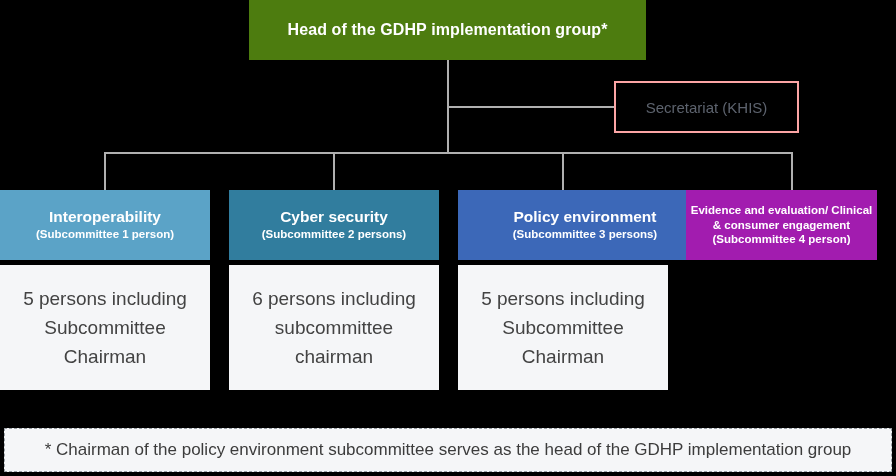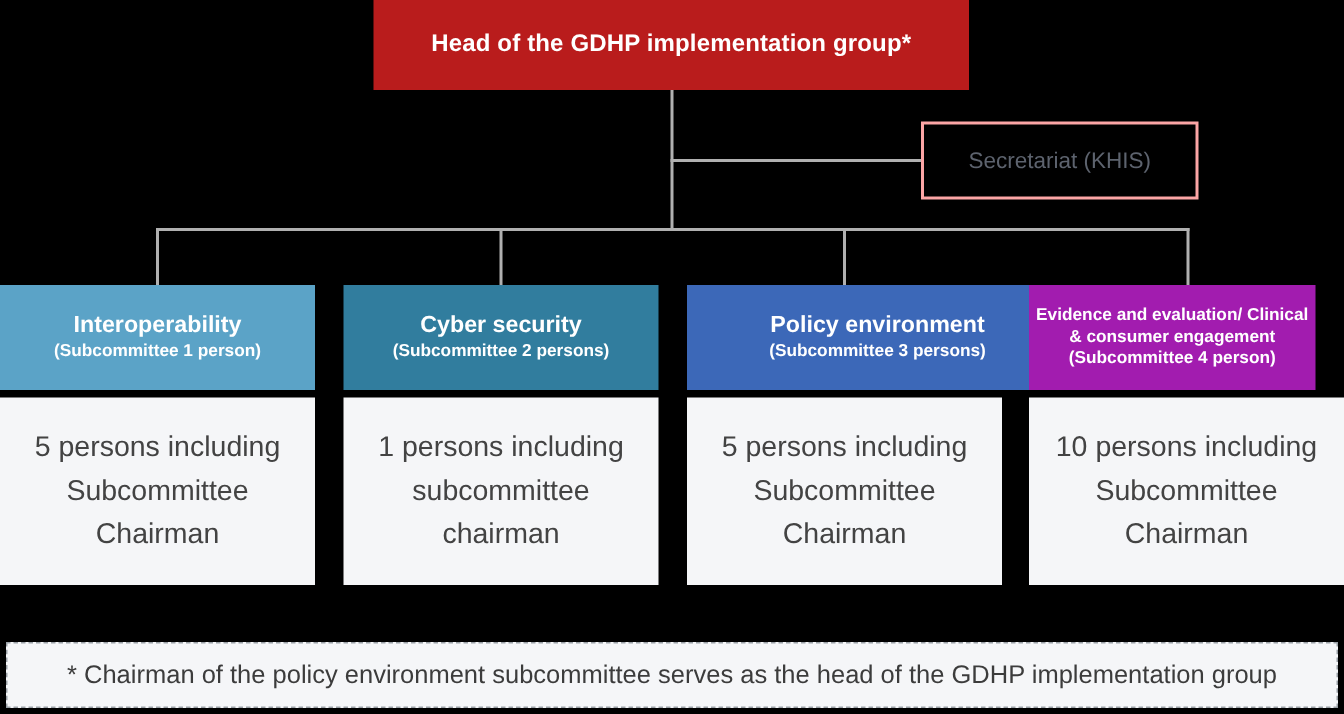--- a/index.html
+++ b/index.html
@@ -38,21 +38,21 @@
   .line-v { width: 2px; }
   .line-h { height: 2px; }
 
   
   .head-box {
     position: absolute;
     left: 249px;
     top: 0px;
     width: 397px;
     height: 60px;
-    background: #b91c1c;
+    background: #4d7c0f;
     display: flex;
     align-items: center;
     justify-content: center;
     box-sizing: border-box;
   }
   .head-box .head-label {
     color: #ffffff;
     font-size: 16px;
     font-weight: bold;
     letter-spacing: 0.1px;
@@ -189,41 +189,38 @@
       <span class="body-text">5 persons including Subcommittee Chairman</span>
     </div>
   </div>
 
   <div class="column" style="left:229px; width:253px;">
     <div class="col-header" style="background:#317d9e; width:210px;">
       <span class="title">Cyber security</span>
       <span class="subtitle">(Subcommittee 2 persons)</span>
     </div>
     <div class="col-body" style="width:210px;">
-      <span class="body-text">1 persons including subcommittee chairman</span>
+      <span class="body-text">6 persons including subcommittee chairman</span>
     </div>
   </div>
 
   <div class="column" style="left:458px; width:210px;">
     <div class="col-header" style="background:#3c68b8; width:254px;">
       <span class="title">Policy environment</span>
       <span class="subtitle">(Subcommittee 3 persons)</span>
     </div>
     <div class="col-body" style="width:210px;">
       <span class="body-text">5 persons including Subcommittee Chairman</span>
     </div>
   </div>
 
   <div class="column" style="left:686px; width:210px;">
     <div class="col-header compact" style="background:#a21caf; width:191px;">
       <span class="title">Evidence and evaluation/ Clinical &amp; consumer engagement</span>
       <span class="subtitle">(Subcommittee 4 person)</span>
     </div>
-    <div class="col-body" style="width:210px;">
-      <span class="body-text">10 persons including Subcommittee Chairman</span>
-    </div>
   </div>
 
   <div class="footnote">
     <span class="footnote-text">* Chairman of the policy environment subcommittee serves as the head of the GDHP implementation group</span>
   </div>
 
 </div>
 
 </body></html>

